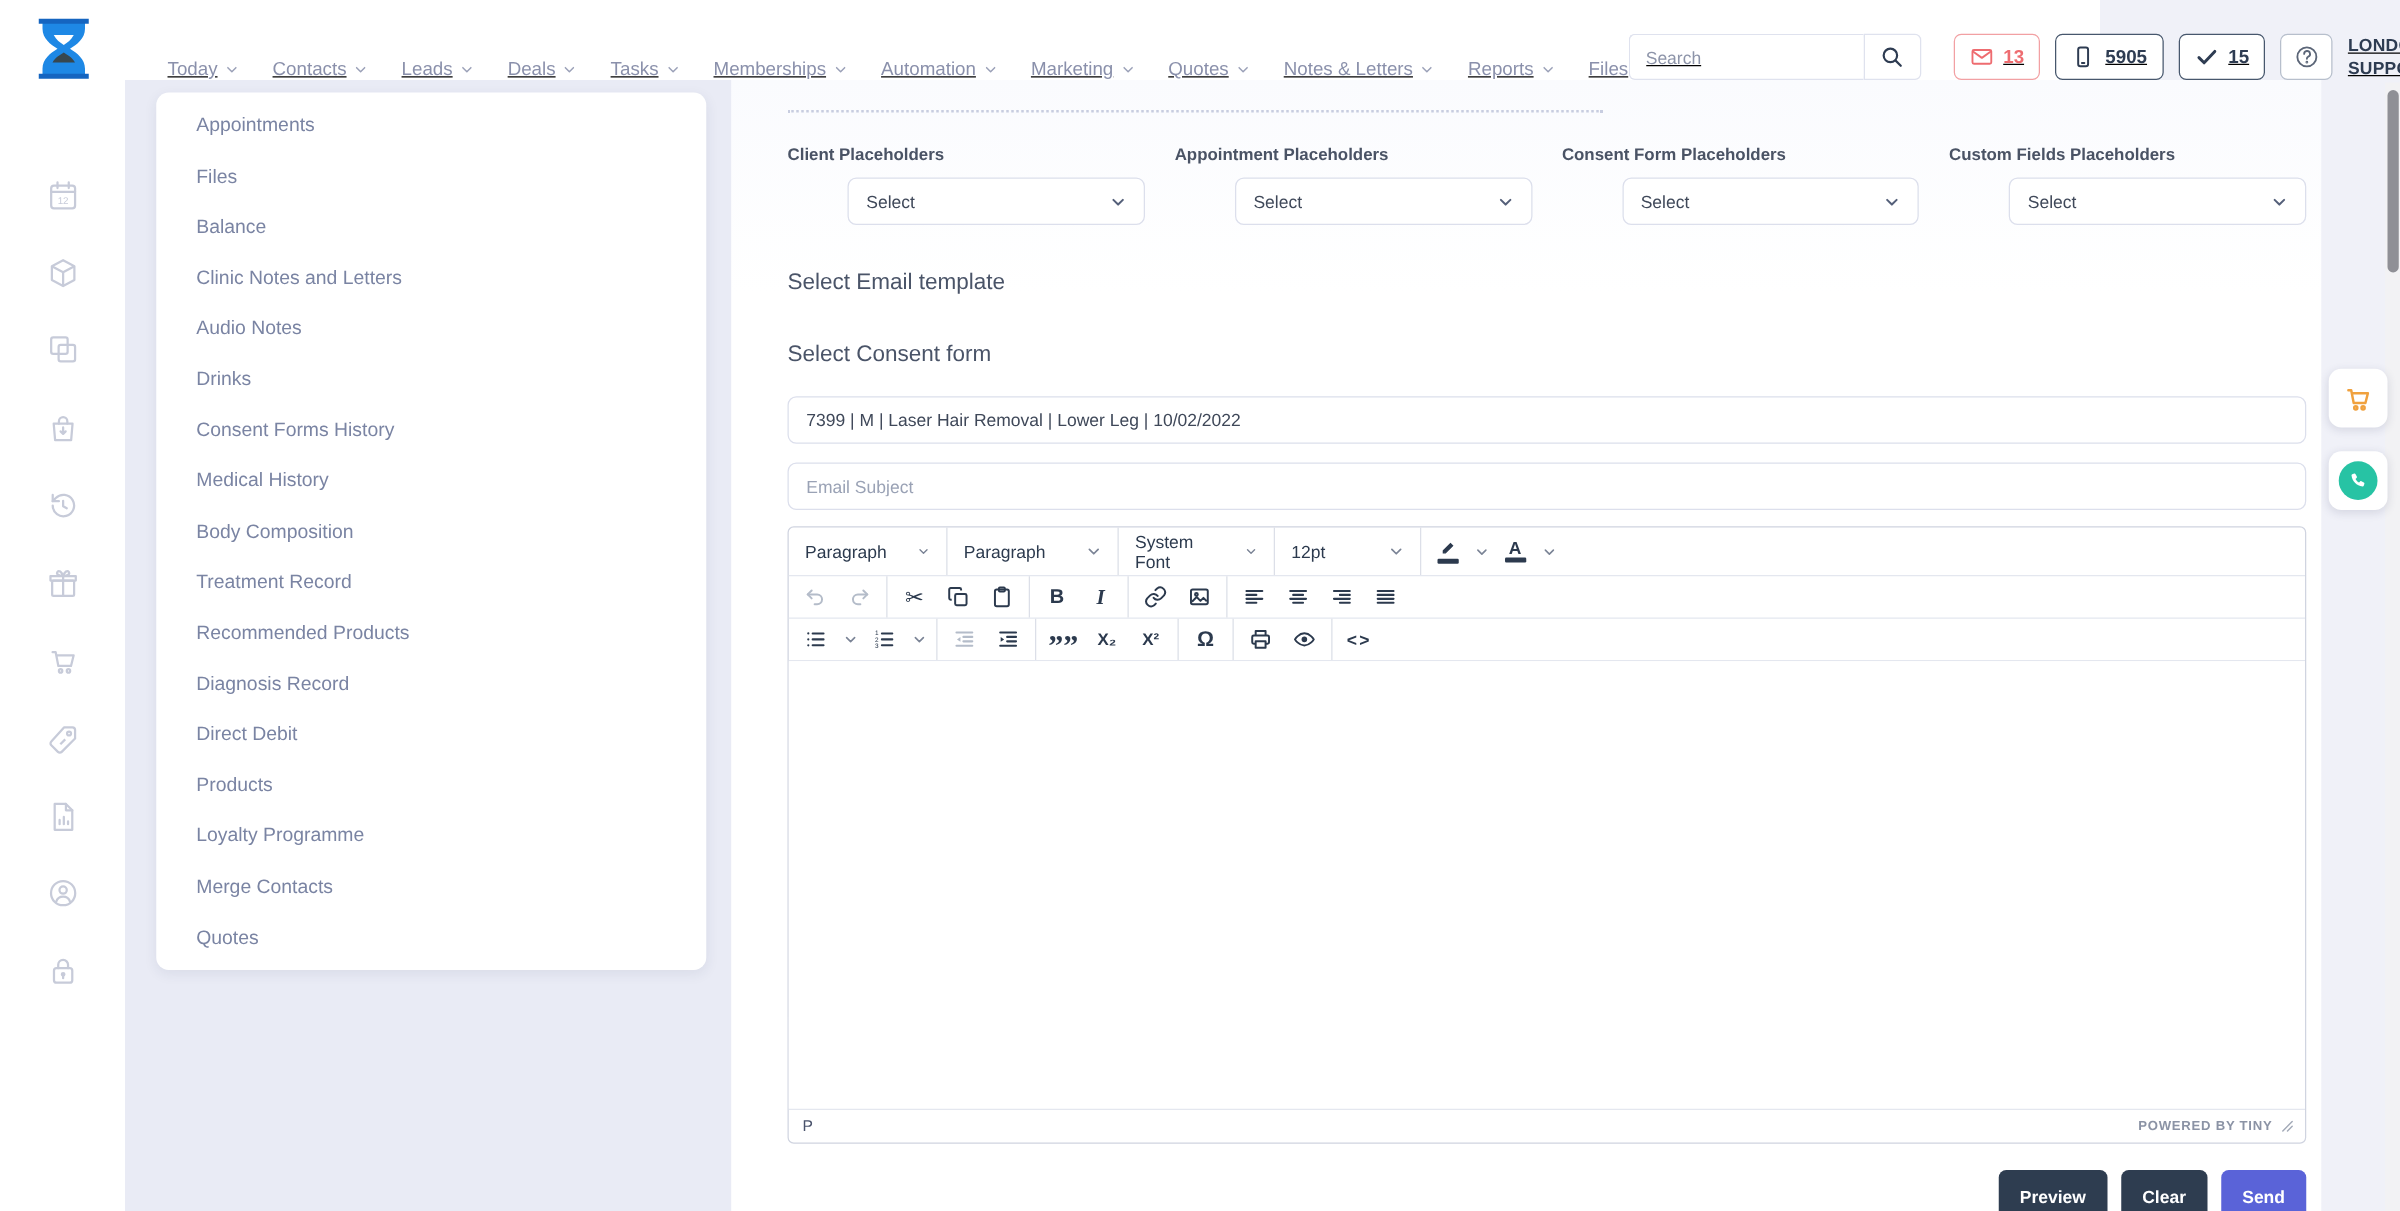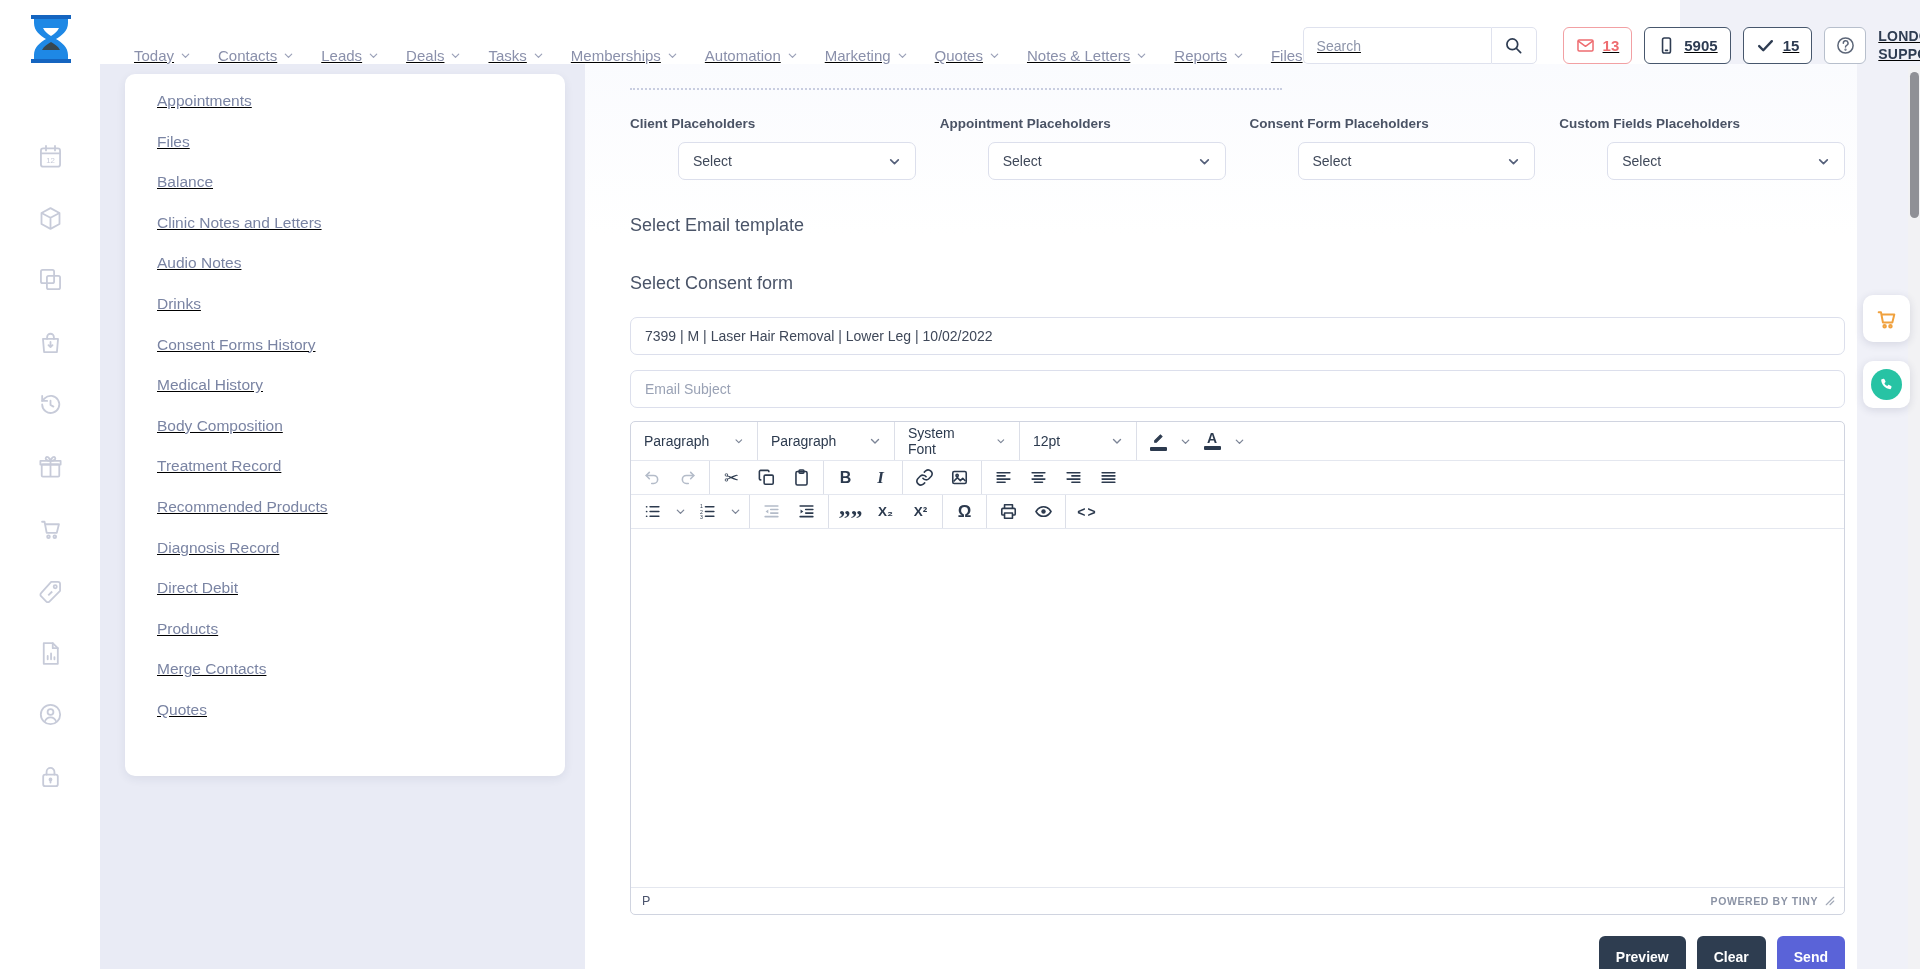--- a/index.html
+++ b/index.html
@@ -26,21 +26,21 @@
   .help-btn svg { width:21px; height:21px; }
   .user-name { font-size:14px; font-weight:700; color:#2e3c52; line-height:1.25; letter-spacing:.2px; }
 
   
   .rail { position:absolute; top:64px; left:0; width:100px; height:905px; background:#fff; z-index:20; }
   .rail-btn { position:absolute; left:34px; width:32px; height:32px; color:#c7cbd9; cursor:pointer; display:flex; align-items:center; justify-content:center; }
   .rail-btn svg { width:27px; height:27px; }
 
   
   .menu-strip { position:absolute; top:64px; left:100px; width:485px; height:905px; background:#e9ebf5; }
-  .menu-card { position:absolute; top:74px; left:125px; width:440px; height:702px; background:#fff; border-radius:10px; box-shadow:0 3px 10px rgba(40,50,90,.08); padding-top:7px;text-decoration:underline; }
+  .menu-card { position:absolute; top:74px; left:125px; width:440px; height:702px; background:#fff; border-radius:10px; box-shadow:0 3px 10px rgba(40,50,90,.08); padding-top:7px; }
   .menu-item { height:40.6px; line-height:40.6px; padding-left:32px; font-size:15.5px; color:#7a84a3; cursor:pointer; white-space:nowrap; }
 
   
   .main { position:absolute; top:64px; left:585px; width:1272px; height:905px; background:linear-gradient(180deg,#fafbfe 0%,#ffffff 170px); padding:24px 12px 0 45px; }
   .dashed-sep { width:652px; border-top:2px dotted #c8cde0; }
   .ph-grid { display:grid; grid-template-columns:repeat(4,1fr); gap:24px; margin-top:26px; }
   .ph-label { font-size:13.5px; font-weight:700; color:#4a5365; margin-bottom:11px; }
   .select-box { height:38px; border:1px solid #dcdfec; border-radius:7px; background:#fff; display:flex; align-items:center; justify-content:space-between; padding:0 14px; font-size:14px; color:#3f4859; cursor:pointer;margin-left:48px; }
   .select-box svg { width:13px; height:13px; color:#55607a; }
   .link-row { font-size:18px; color:#4a5468; cursor:pointer; }
@@ -315,20 +315,21 @@
   <div class="menu-item">Audio Notes</div>
   <div class="menu-item">Drinks</div>
   <div class="menu-item">Consent Forms History</div>
   <div class="menu-item">Medical History</div>
   <div class="menu-item">Body Composition</div>
   <div class="menu-item">Treatment Record</div>
   <div class="menu-item">Recommended Products</div>
   <div class="menu-item">Diagnosis Record</div>
   <div class="menu-item">Direct Debit</div>
   <div class="menu-item">Products</div>
+  <div class="menu-item">Loyalty Programme</div>
   <div class="menu-item">Merge Contacts</div>
   <div class="menu-item">Quotes</div>
 </div>
 
 <div class="main">
   <div class="dashed-sep"></div>
 
   <div class="ph-grid">
     <div>
       <div class="ph-label">Client Placeholders</div>

